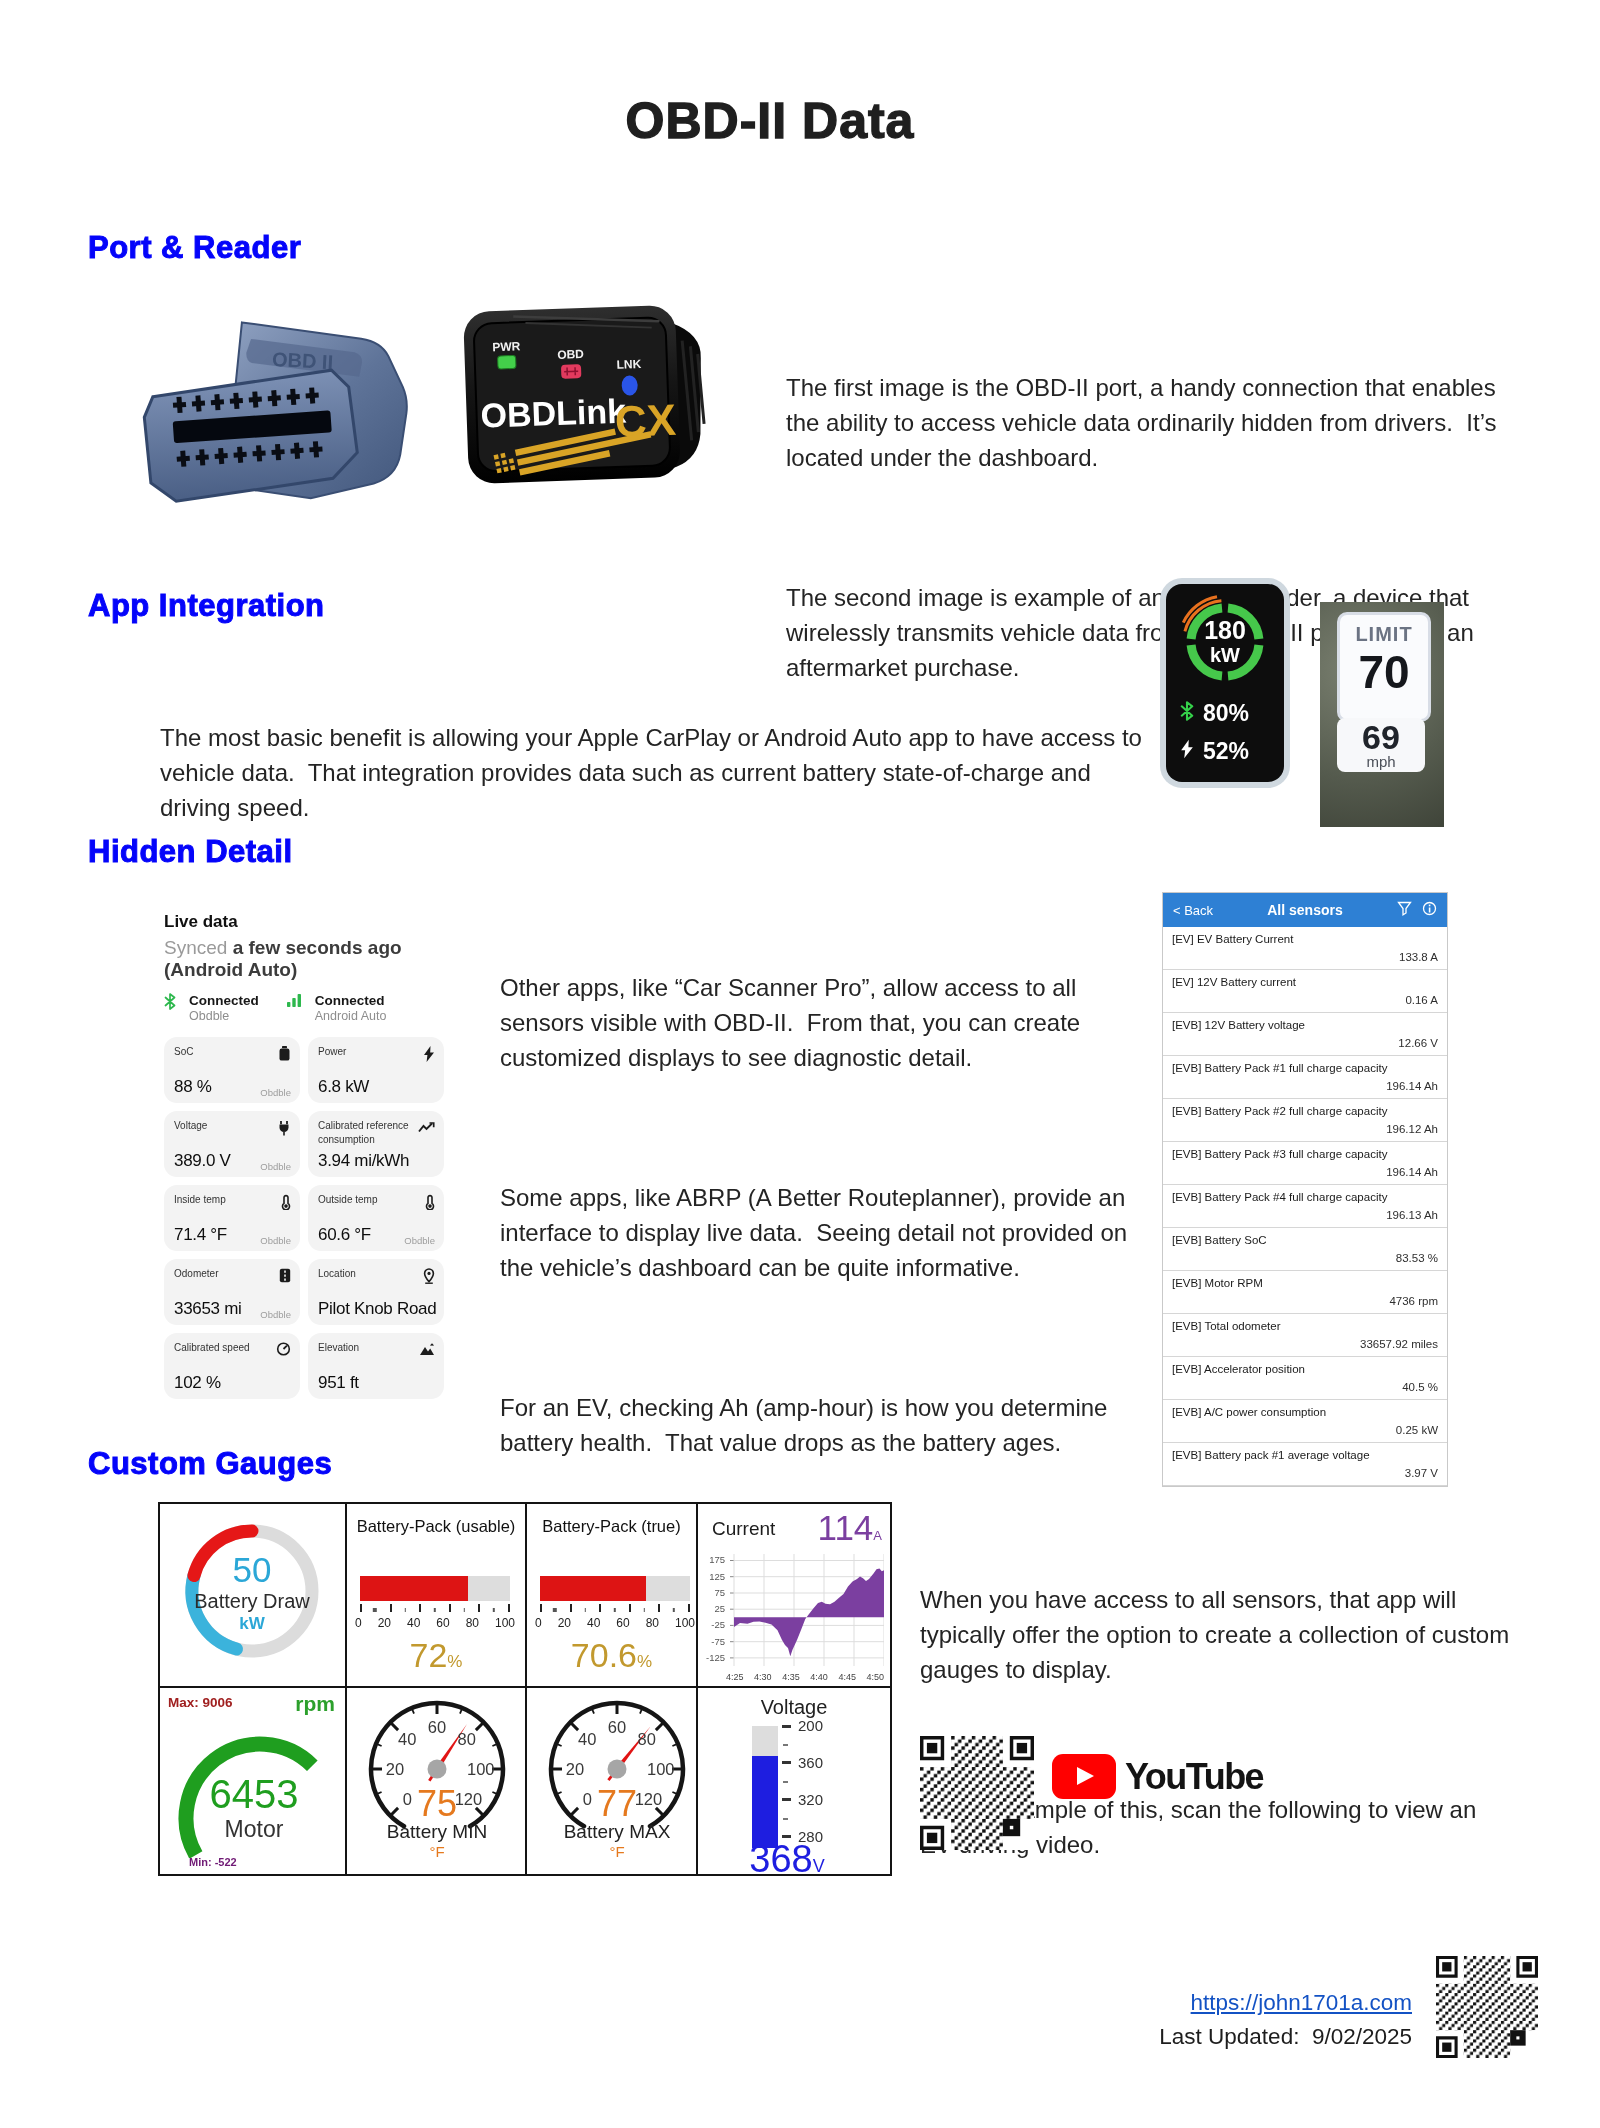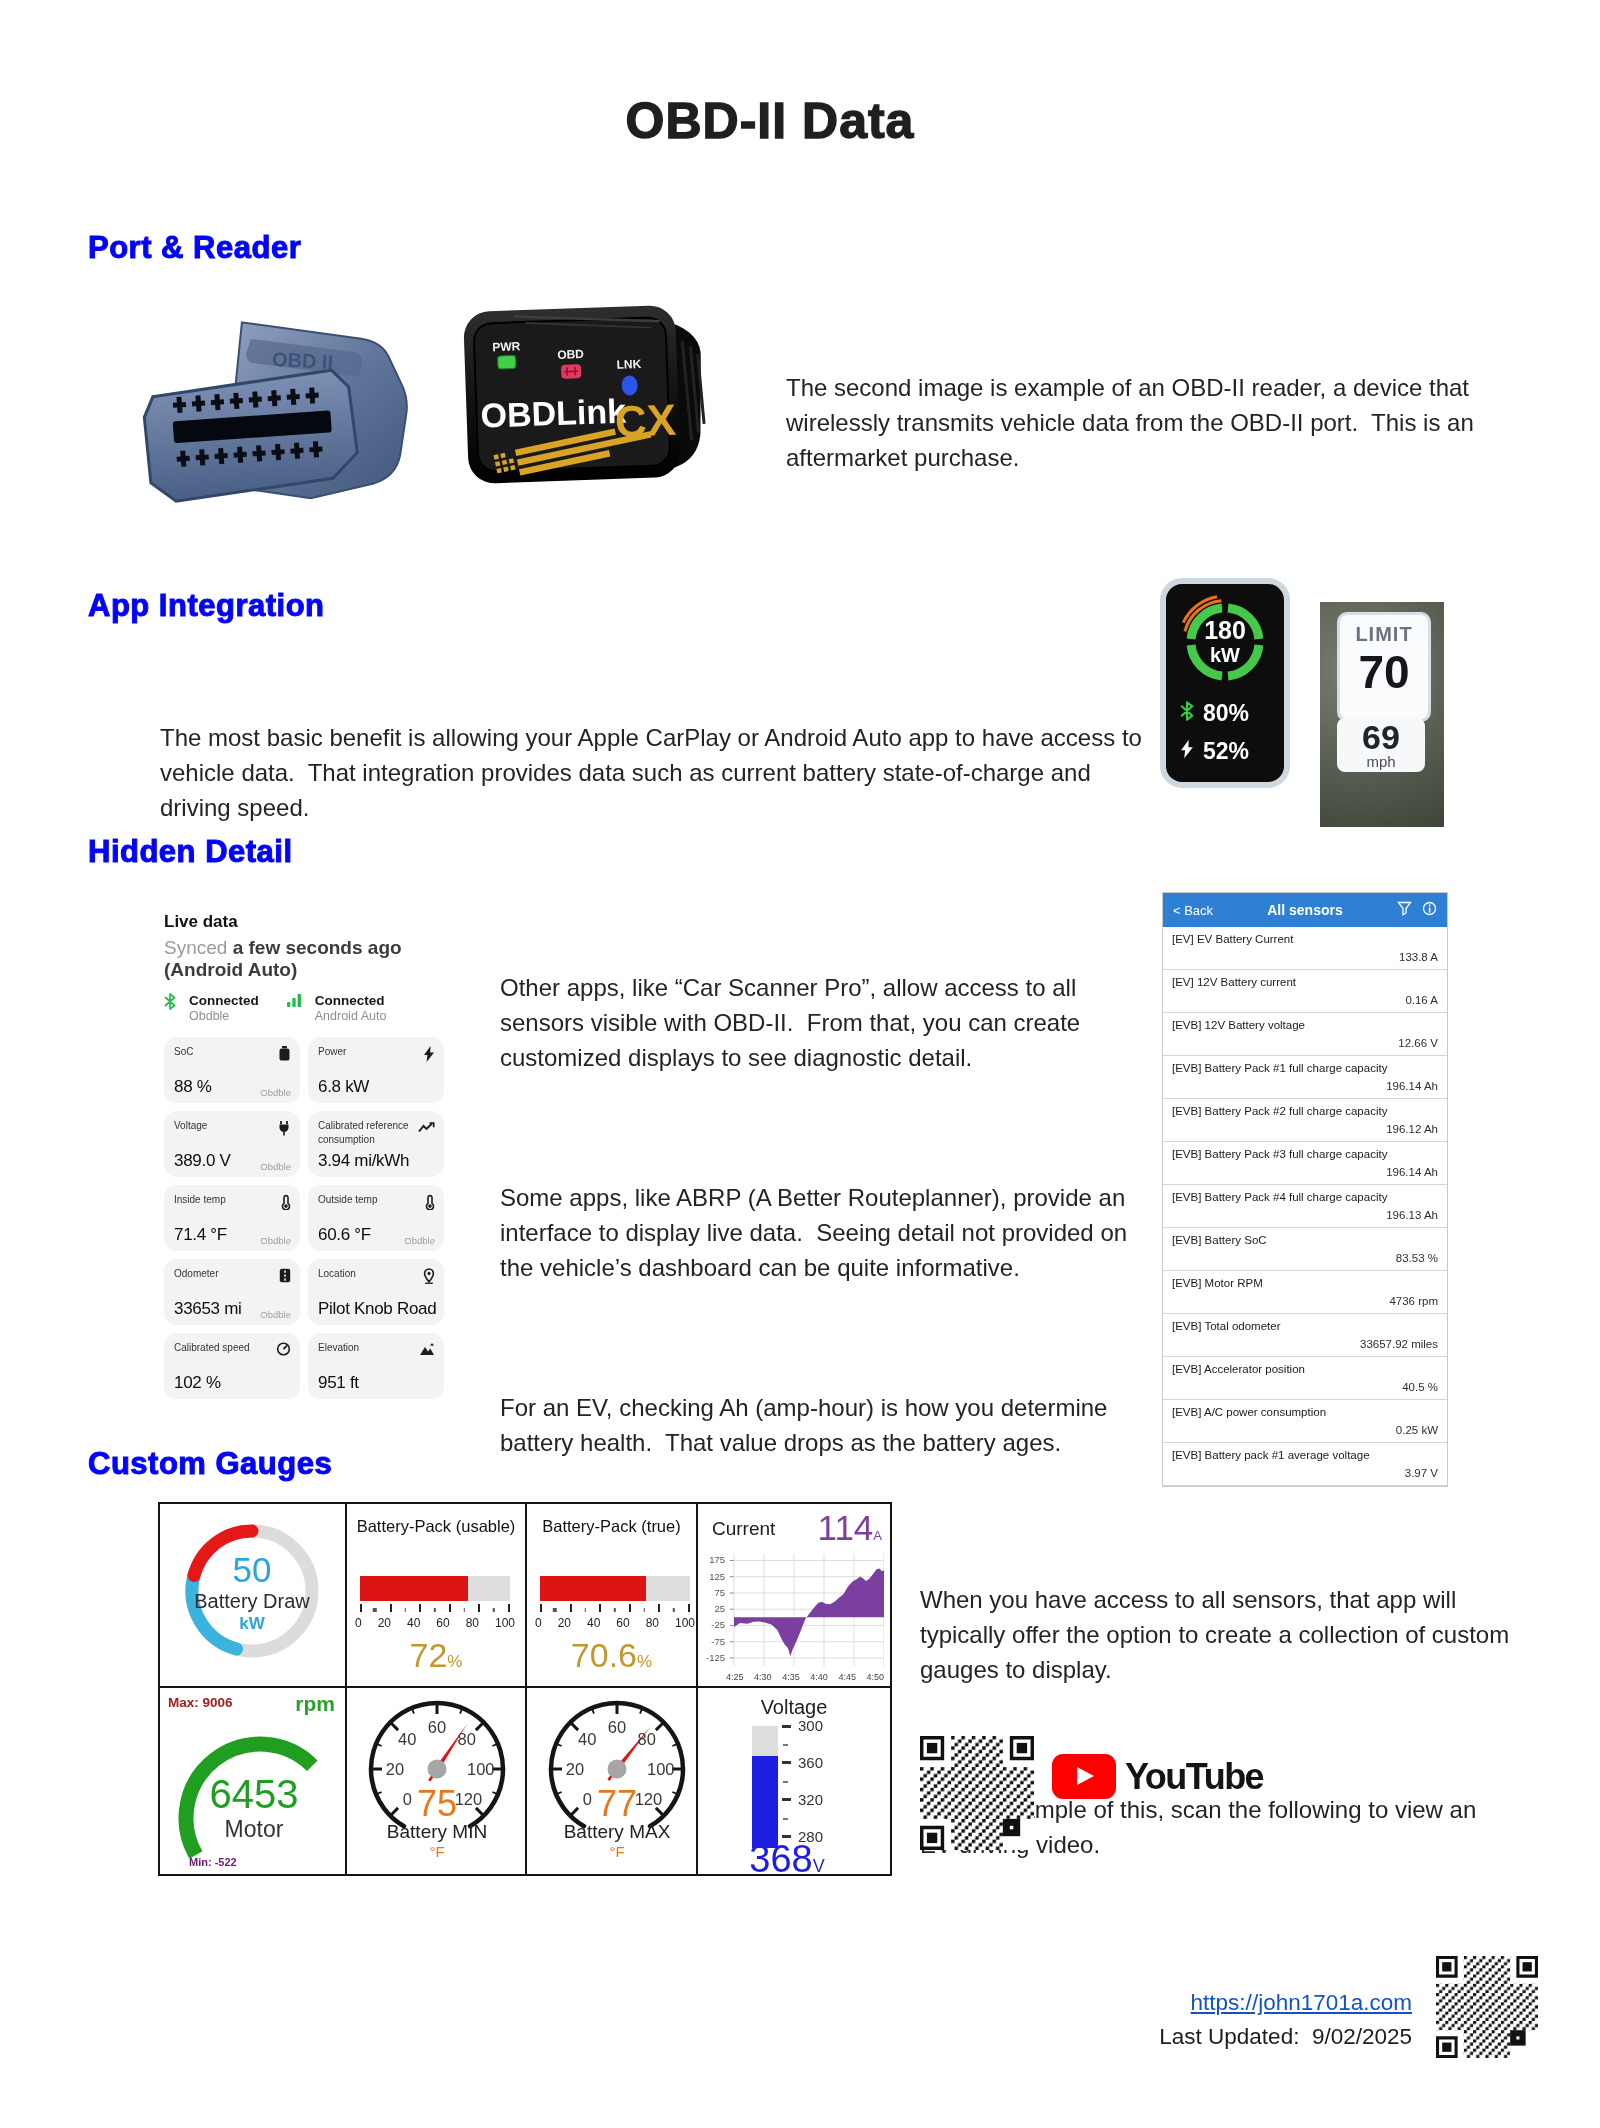--- a/index.html
+++ b/index.html
@@ -235,20 +235,21 @@
           <rect x="47" y="156" width="4.5" height="4.5"></rect>
           <rect x="54" y="156" width="4.5" height="4.5"></rect>
         <rect x="62" y="141" width="102" height="6.5"></rect>
         <rect x="62" y="151" width="136" height="6.5"></rect>
         <rect x="62" y="161" width="92" height="6.5"></rect>
       </g>
     </g>
   </svg>
 
   <div class="body-text" style="left:786px;top:300px;width:718px;">
+    <p>The first image is the OBD-II port, a handy connection that enables the ability to access vehicle data ordinarily hidden from drivers.  It’s located under the dashboard.</p>
     <p>The second image is example of an OBD-II reader, a device that wirelessly transmits vehicle data from the OBD-II port.  This is an aftermarket purchase.</p>
   </div>
 
   <div class="sec-head" style="top:588px;">App Integration</div>
 
   <div class="body-text" style="left:160px;top:650px;width:992px;">
     <p>The most basic benefit is allowing your Apple CarPlay or Android Auto app to have access to vehicle data.  That integration provides data such as current battery state-of-charge and driving speed.</p>
   </div>
 
   <div class="power-card">
@@ -687,21 +688,21 @@
       <div class="dial-unit">°F</div>
     </div>
 
     <div class="cell">
       <div class="vt-title">Voltage</div>
       <div class="vbar">
           <div class="vfill" id="volt-fill" style="height: 92.4px;"></div>
         </div>
       <div class="vticks" id="volt-ticks">
           <div class="v-dash" style="top: -1.5px;"></div>
-          <span class="v-lab" style="top: -9px;">300</span>
+          <span class="v-lab" style="top: -9px;">200</span>
           <div class="v-dash" style="top: 35.4697px;"></div>
           <span class="v-lab" style="top: 27.9697px;">360</span>
           <div class="v-dash" style="top: 72.4394px;"></div>
           <span class="v-lab" style="top: 64.9394px;">320</span>
           <div class="v-dash" style="top: 109.409px;"></div>
           <span class="v-lab" style="top: 101.909px;">280</span>
           <div class="v-dash minor" style="top: 18.4848px;"></div>
           <div class="v-dash minor" style="top: 55.4545px;"></div>
           <div class="v-dash minor" style="top: 92.4242px;"></div>
         </div>

